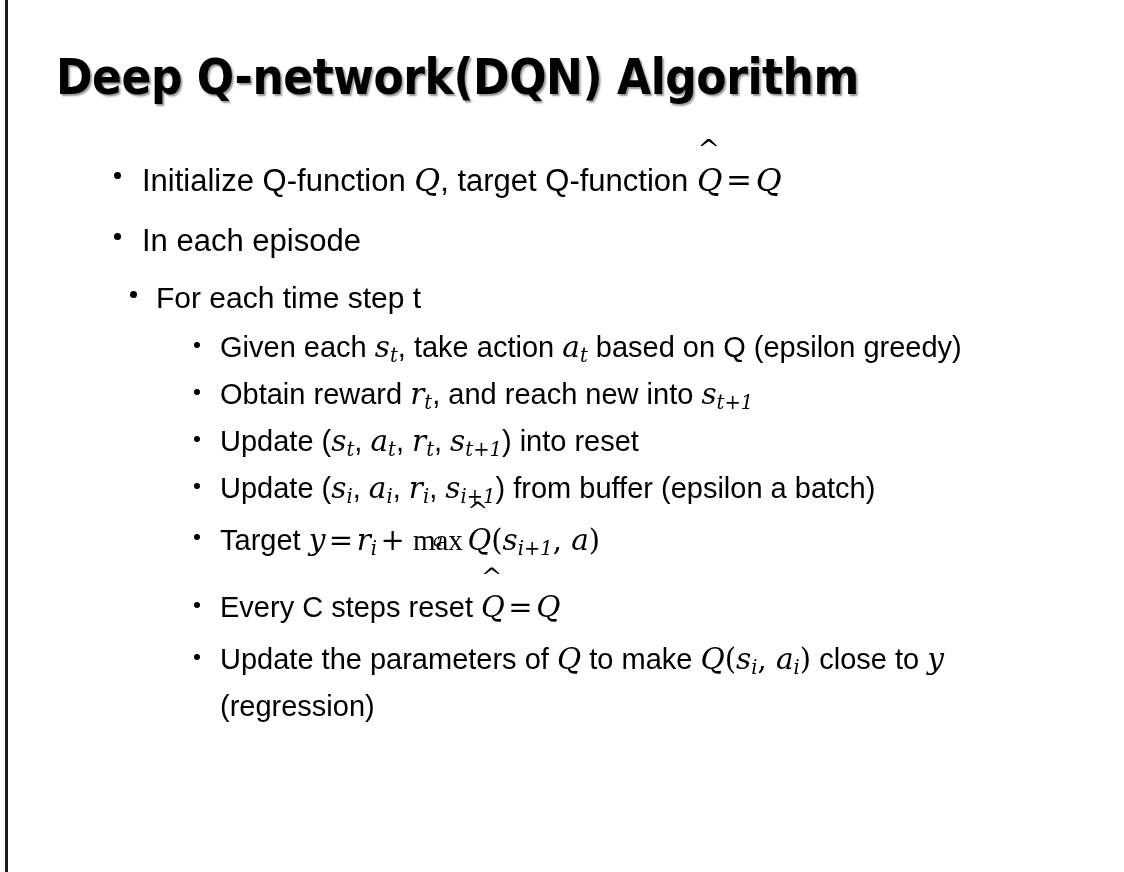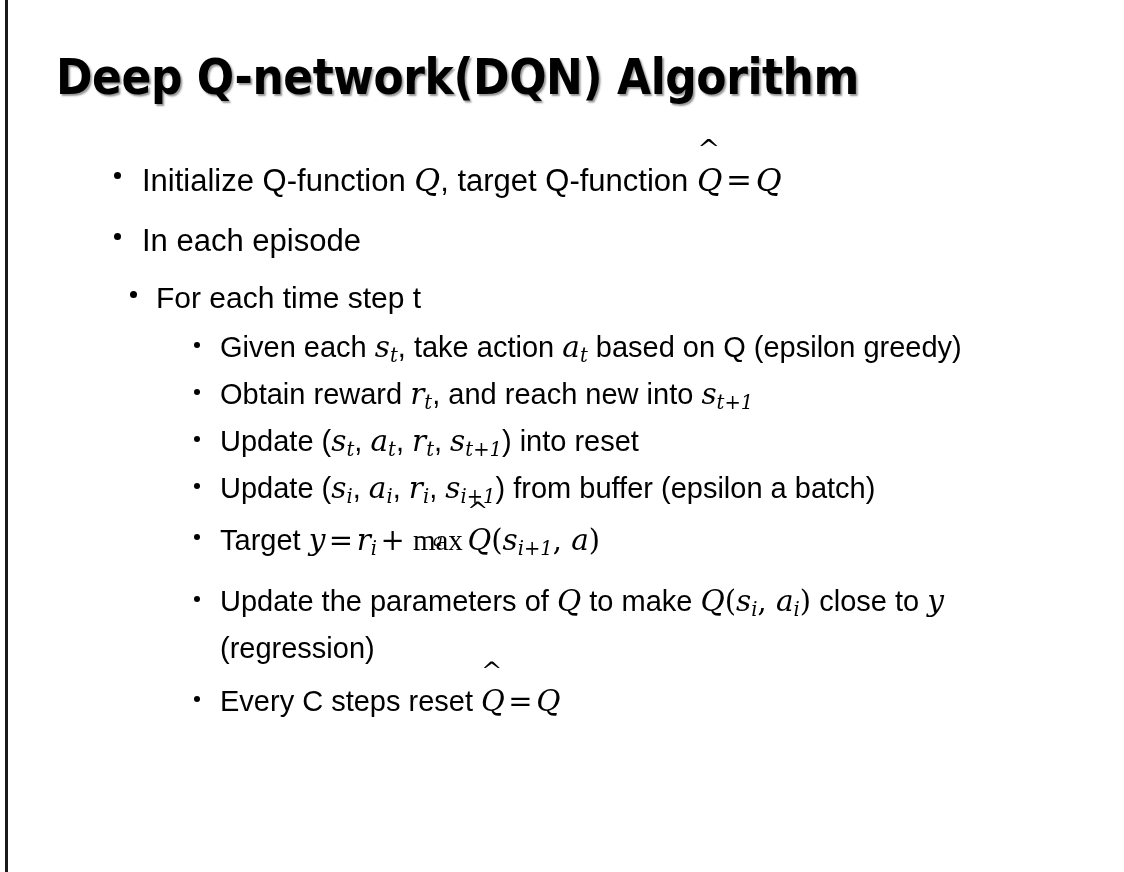--- a/index.html
+++ b/index.html
@@ -228,24 +228,24 @@
     <div class="row lv3">
       <span class="bullet"></span>
       <span class="txt"><span>Update (</span><span class="m"><span>s</span><sub>i</sub></span><span>, </span><span class="m"><span>a</span><sub>i</sub></span><span>, </span><span class="m"><span>r</span><sub>i</sub></span><span>, </span><span class="m"><span>s</span><sub>i+1</sub></span><span>) from buffer (epsilon a batch)</span></span>
     </div>
 
     <div class="row lv3" style="min-height:66px;line-height:56px;">
       <span class="bullet" style="top:22px;"></span>
       <span class="txt"><span>Target </span><span class="m">y</span><span class="op">=</span><span class="m"><span>r</span><sub>i</sub></span><span class="op">+</span><span class="maxop"><span>max</span><span class="under">a</span></span><span class="hat">Q</span><span class="mr">(</span><span class="m"><span>s</span><sub>i+1</sub></span><span class="mr">, </span><span class="m">a</span><span class="mr">)</span></span>
     </div>
 
-    <div class="row lv3">
-      <span class="bullet"></span>
-      <span class="txt"><span>Update the parameters of </span><span class="m">Q</span><span> to make </span><span class="m">Q</span><span class="mr">(</span><span class="m"><span>s</span><sub>i</sub></span><span class="mr">, </span><span class="m"><span>a</span><sub>i</sub></span><span class="mr">)</span><span> close to </span><span class="m">y</span><span> (regression)</span></span>
-    </div>
-
     <div class="row lv3" style="min-height:58px;line-height:58px;">
       <span class="bullet" style="top:24px;"></span>
       <span class="txt"><span>Every C steps reset </span><span class="hat">Q</span><span class="op">=</span><span class="m">Q</span></span>
     </div>
 
+    <div class="row lv3">
+      <span class="bullet"></span>
+      <span class="txt"><span>Update the parameters of </span><span class="m">Q</span><span> to make </span><span class="m">Q</span><span class="mr">(</span><span class="m"><span>s</span><sub>i</sub></span><span class="mr">, </span><span class="m"><span>a</span><sub>i</sub></span><span class="mr">)</span><span> close to </span><span class="m">y</span><span> (regression)</span></span>
+    </div>
+
   </div>
 </div>
 
 </body></html>

